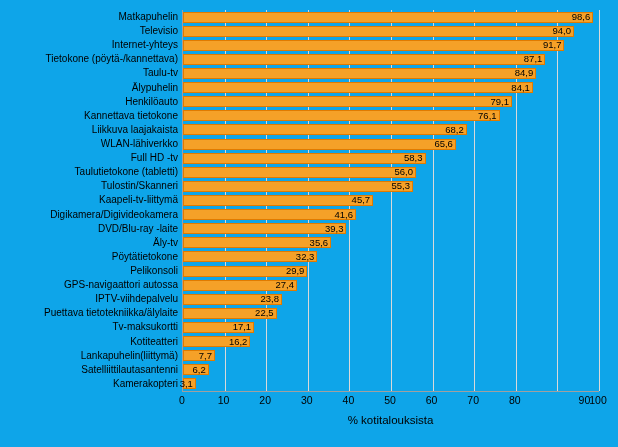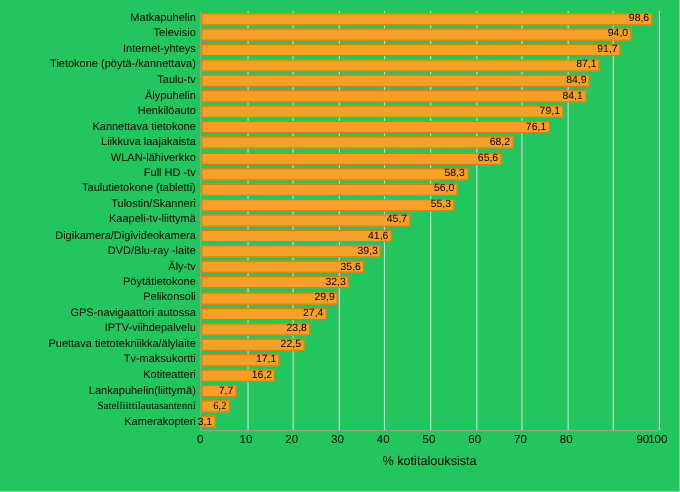--- a/index.html
+++ b/index.html
@@ -4,21 +4,21 @@
 <style>
   html, body {
     margin: 0;
     padding: 0;
     background: #ffffff;
   }
   #chart-root {
     position: relative;
     width: 618px;
     height: 447px;
-    background: #22c55e;
+    background: #0ea5e9;
     font-family: "Liberation Sans", sans-serif;
     overflow: hidden;
   }
   
   .plot-area {
     position: absolute;
     left: 182px;
     top: 10px;
     width: 417px;
     height: 382px;
@@ -229,21 +229,21 @@
         <div class="row" style="top: 324.556px; height: 14.1111px;">
           <div class="cat-label" style="line-height: 14.1111px; text-align: center;">Kotiteatteri</div>
           <div class="bar" style="width: 67.392px; height: 11.1111px;"></div>
           <div class="bar-value" style="left: 64.392px; line-height: 14.1111px; transform: translateX(-100%);">16,2</div>
         </div>
         <div class="row" style="top: 338.667px; height: 14.1111px;">
           <div class="cat-label" style="line-height: 14.1111px;">Lankapuhelin(liittymä)</div>
           <div class="bar" style="width: 32.032px; height: 11.1111px;"></div>
           <div class="bar-value" style="left: 29.032px; line-height: 14.1111px; transform: translateX(-100%);">7,7</div>
         </div>
-        <div class="row" style="top: 352.778px; height: 14.1111px; font-family: Liberation Serif, serif;">
+        <div class="row" style="top: 352.778px; height: 14.1111px;">
           <div class="cat-label" style="line-height: 14.1111px;">Satelliittilautasantenni</div>
           <div class="bar" style="width: 25.792px; height: 11.1111px;"></div>
           <div class="bar-value" style="left: 22.792px; line-height: 14.1111px; transform: translateX(-100%);">6,2</div>
         </div>
         <div class="row" style="top: 366.889px; height: 14.1111px;">
           <div class="cat-label" style="line-height: 14.1111px;">Kamerakopteri</div>
           <div class="bar" style="width: 12.896px; height: 11.1111px;"></div>
           <div class="bar-value" style="left: 9.896px; line-height: 14.1111px; transform: translateX(-100%);">3,1</div>
         </div>
       </div>

